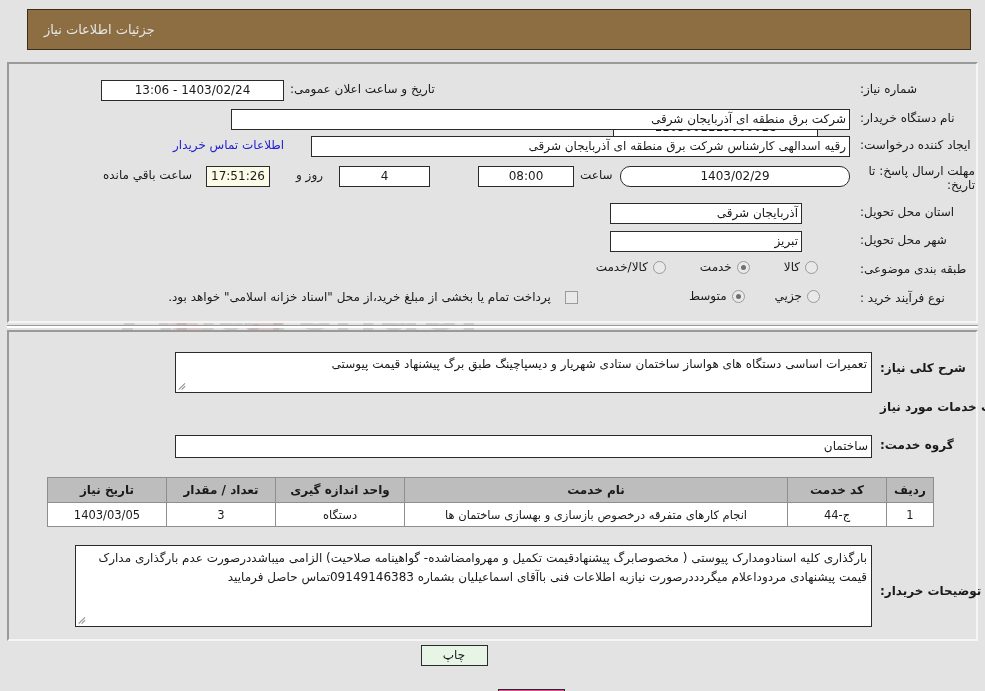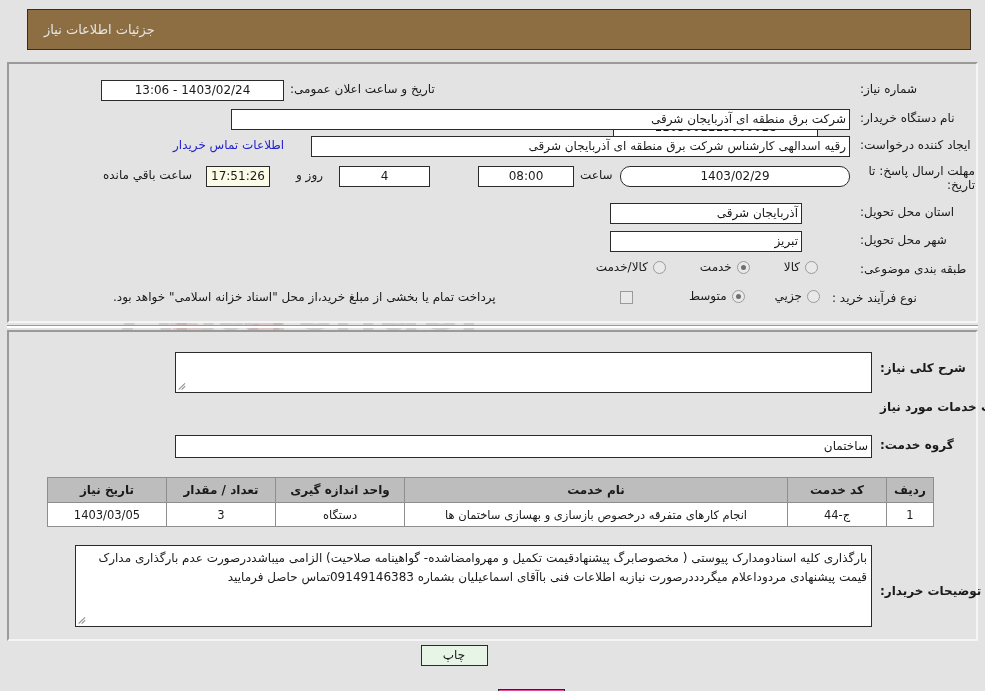--- a/index.html
+++ b/index.html
@@ -366,46 +366,47 @@
   <span class="radio-group">
     <span class="radio on"></span>
     <span class="radio-label">خدمت</span>
   </span>
   <span class="radio-group">
     <span class="radio"></span>
     <span class="radio-label">کالا/خدمت</span>
   </span>
 </div>
 
-<div class="frow" style="left:832px; top:291px; z-index:3;align-items:flex-end;">
+<div class="frow" style="left:860px; top:291px; z-index:3;align-items:flex-end;">
   <span class="lbl">نوع فرآیند خرید :</span>
 </div>
 <div class="frow" style="left:655px; top:289px; width:165px; justify-content:flex-start; gap:30px; z-index:3;">
   <span class="radio-group">
     <span class="radio"></span>
     <span class="radio-label">جزیي</span>
   </span>
   <span class="radio-group">
     <span class="radio on"></span>
     <span class="radio-label">متوسط</span>
   </span>
 </div>
-<div class="frow" style="left:113px; top:290px; width:520px; justify-content:space-between; gap:14px; z-index:3;">
+<div class="frow" style="left:113px; top:290px; width:520px; justify-content:center; gap:14px; z-index:3;">
   <span class="chk"></span>
   <span class="lbl">پرداخت تمام یا بخشی از مبلغ خرید،از محل "اسناد خزانه اسلامی" خواهد بود.</span>
 </div>
 
 <div class="hr-sep"></div>
 
 <div class="panel" id="panel-mid"></div>
 
 <div class="frow" style="left:880px; top:361px; z-index:3;">
   <span class="lbl bold">شرح کلی نیاز:</span>
 </div>
 <div class="tarea" style="position:absolute; left:175px; top:352px; width:697px; height:41px; z-index:3;">
+  <span>تعمیرات اساسی دستگاه های هواساز ساختمان ستادی شهریار و دیسپاچینگ طبق برگ پیشنهاد قیمت پیوستی</span>
   <span class="grip">
     <span style="left:1px; bottom:1px; width:9px; transform:rotate(-45deg); transform-origin:left bottom;"></span>
     <span style="left:4px; bottom:1px; width:5px; transform:rotate(-45deg); transform-origin:left bottom;"></span>
   </span>
 </div>
 
 <div class="frow" style="left:880px; top:400px; z-index:3;">
   <span class="lbl bold">اطلاعات خدمات مورد نیاز</span>
 </div>
 

